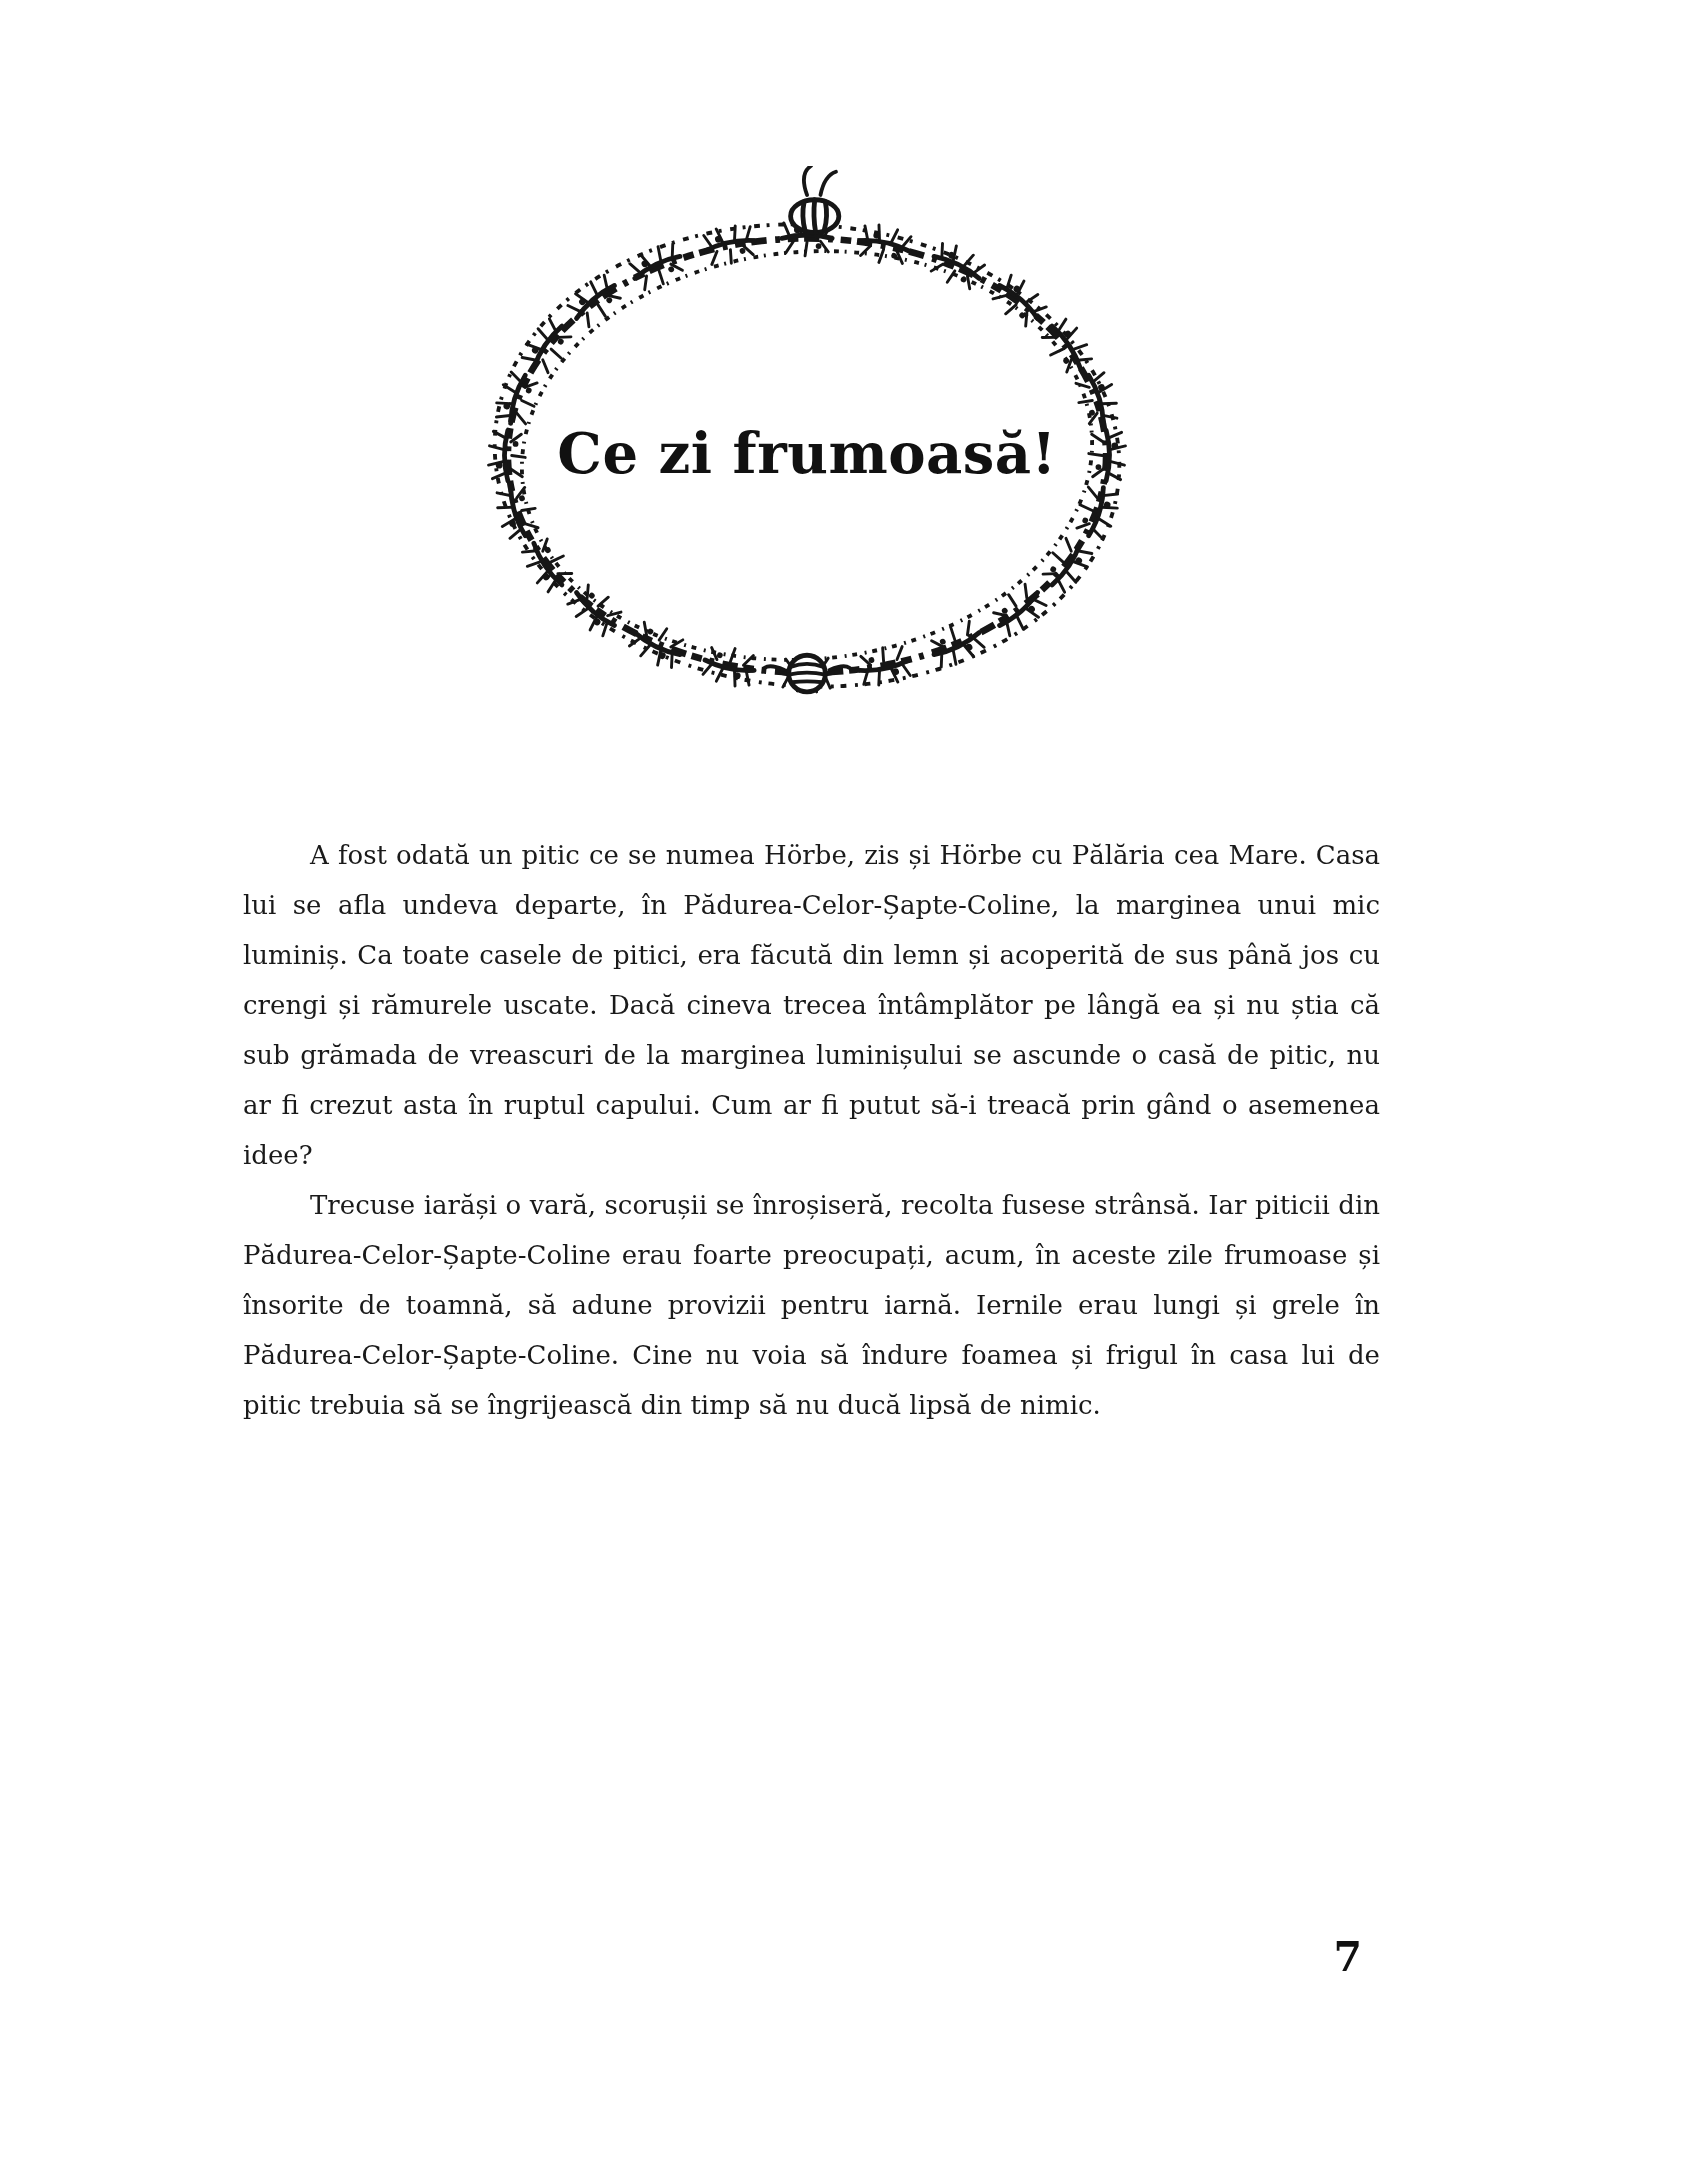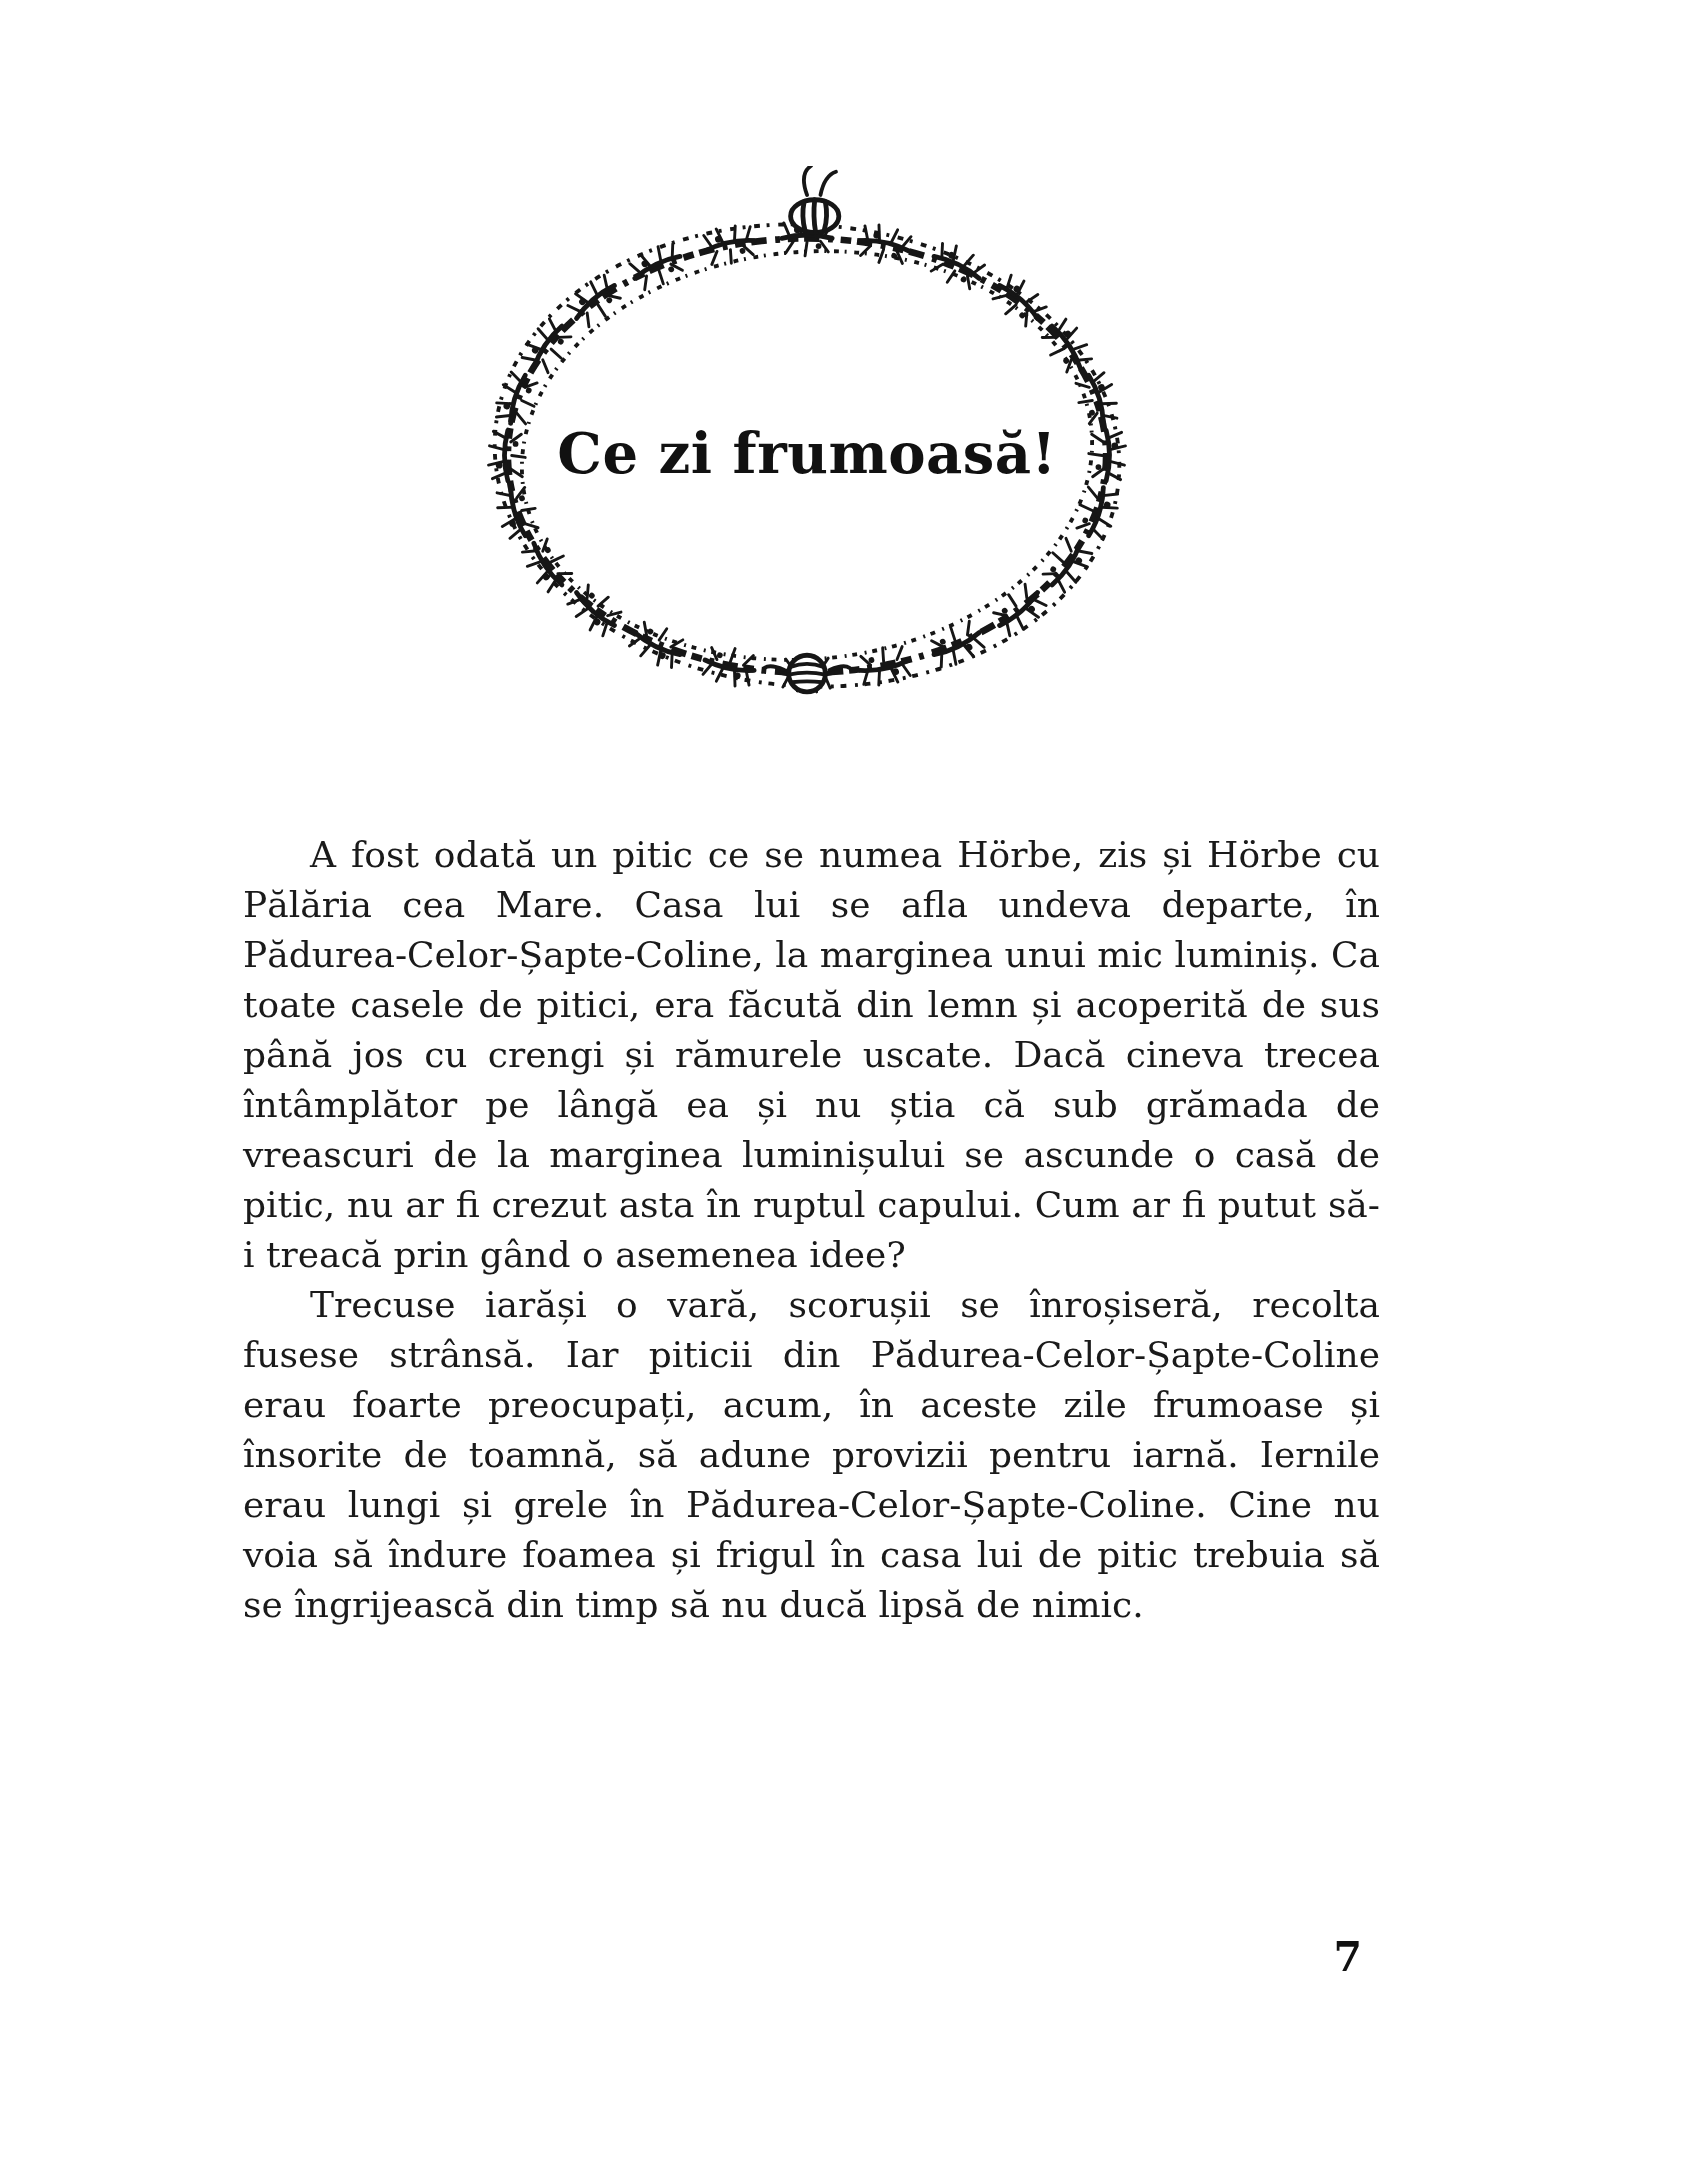--- a/index.html
+++ b/index.html
@@ -40,21 +40,21 @@
     letter-spacing: 0.5px;
     color: #111111;
     padding-bottom: 6px;
     box-sizing: border-box;
   }
   .text-block {
     position: absolute;
     left: 243px;
     top: 830px;
     width: 1137px;
-    font-size: 36px;
+    font-size: 26px;
     line-height: 50px;
     text-align: justify;
     color: #1a1a1a;
   }
   .text-block p {
     margin: 0;
     text-indent: 67px;
   }
   .page-number {
     position: absolute;

